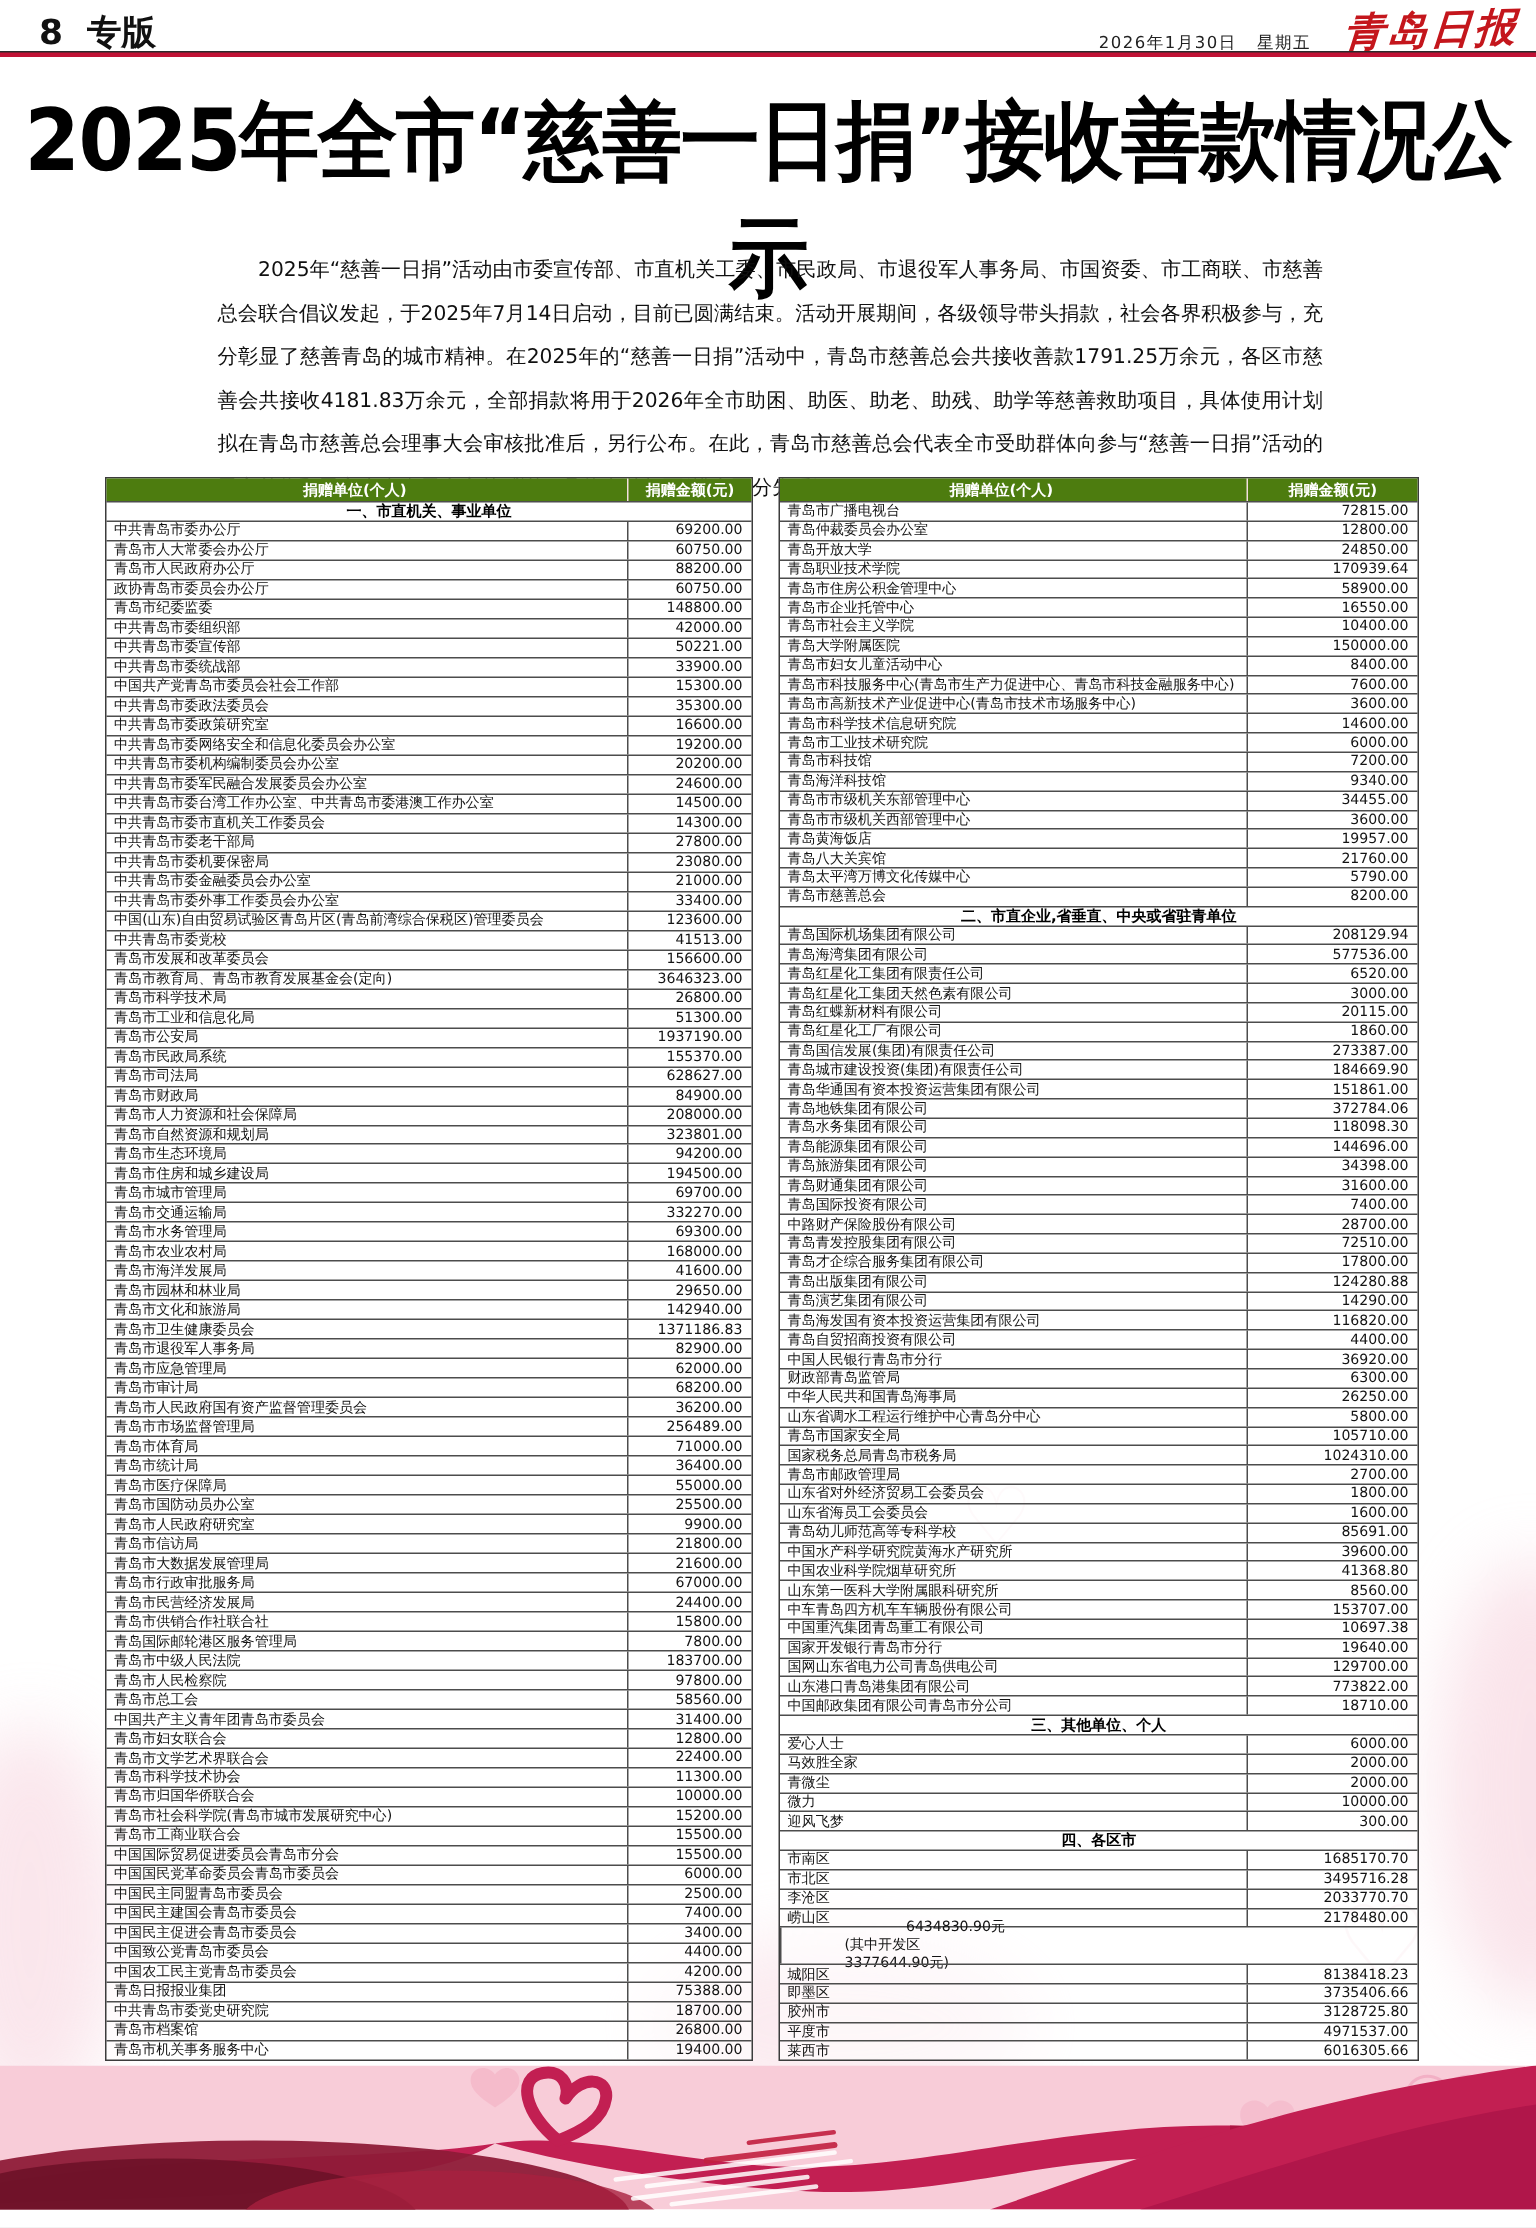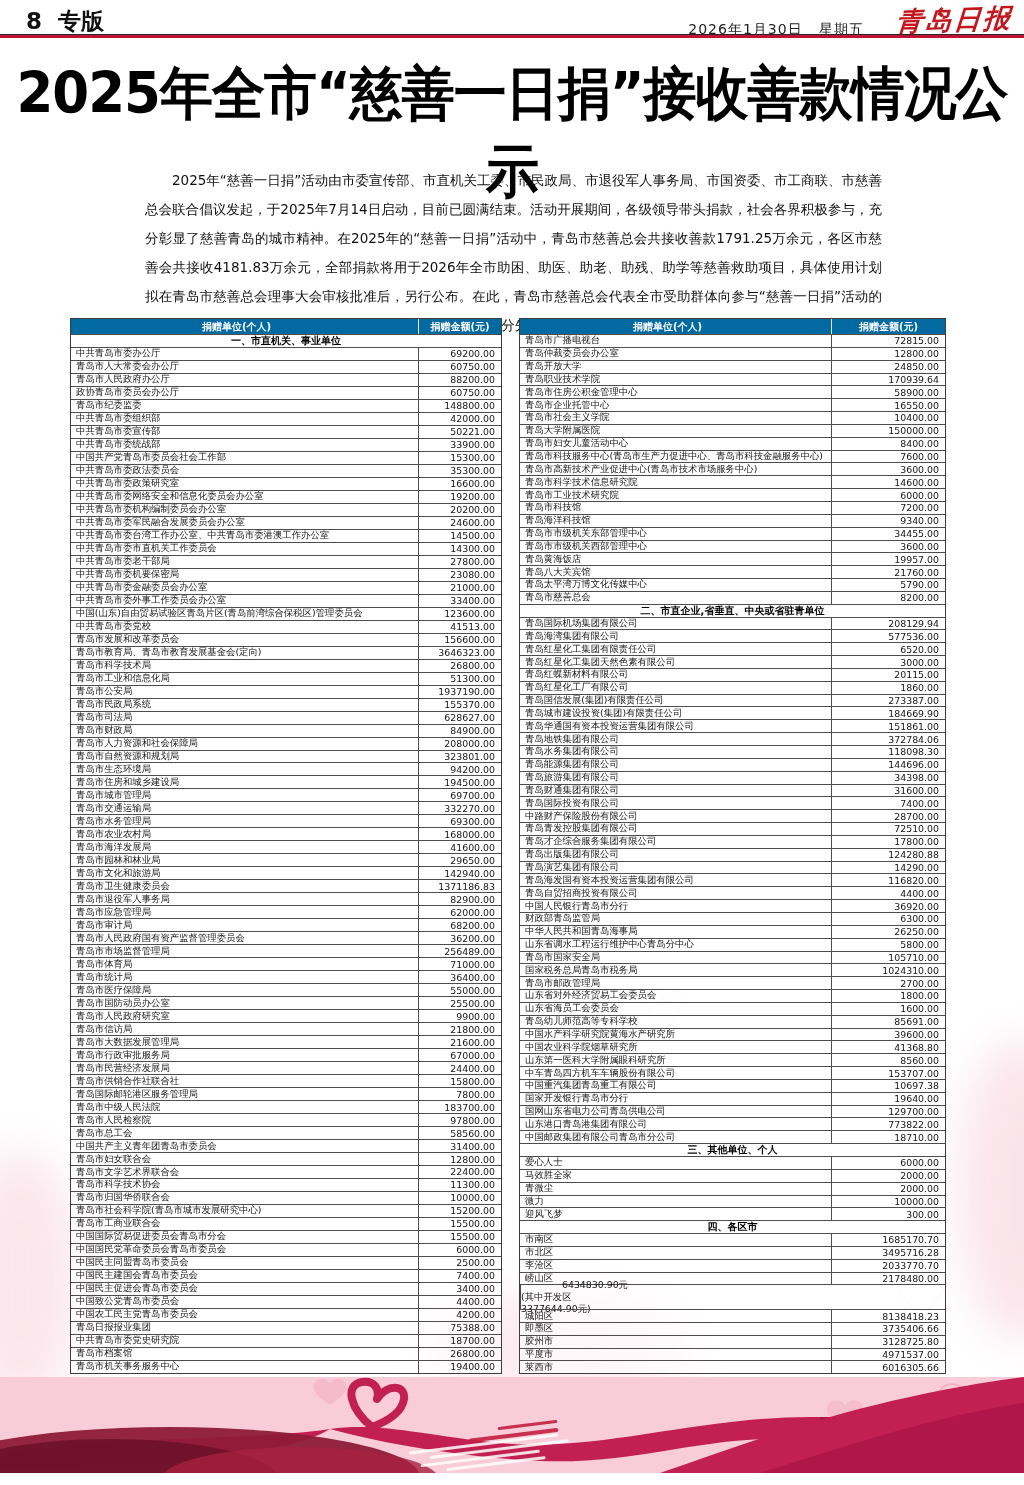--- a/index.html
+++ b/index.html
@@ -1,53 +1,53 @@
 <!DOCTYPE html>
 <html><head>
 <meta charset="utf-8">
 <style>
   html,body{margin:0;padding:0;background:#e9e9e9;}
   .page{position:relative;width:1024px;height:1485px;background:#ffffff;overflow:hidden;
         font-family:"DejaVu Sans",sans-serif;margin:0 auto;}
   
   .mast-left{position:absolute;top:6px;left:26px;display:flex;align-items:baseline;gap:16px;
              font-weight:900;font-size:23px;color:#111;}
-  .mast-date{position:absolute;top:21px;right:160px;font-size:14px;color:#222;letter-spacing:1px;}
+  .mast-date{position:absolute;top:21px;right:150px;font-size:11px;color:#222;letter-spacing:1px;}
   .mast-logo{position:absolute;top:2px;right:12px;font-size:27px;font-weight:900;color:#c4161c;
              font-style:italic;transform:skewX(-6deg) rotate(-2deg);letter-spacing:2px;}
   .rule{position:absolute;top:34px;left:0;width:1024px;height:3px;background:#c01235;border-top:1px solid #2a2a2a;}
   
   .big-title{position:absolute;top:62px;left:0;width:1024px;text-align:center;
              font-size:53px;font-weight:900;color:#000;transform:scaleY(1.08);letter-spacing:-1px;}
   
   .intro{position:absolute;top:166px;left:145px;width:737px;font-size:13.5px;line-height:29px;
          color:#101010;text-align:justify;text-indent:2em;font-weight:500;}
   
   .blob{position:absolute;border-radius:50%;filter:blur(22px);background:#f5c9d6;}
   .wm-heart{position:absolute;color:#f6ccd8;opacity:.55;font-family:"DejaVu Sans",sans-serif;}
   
   .tbl{position:absolute;top:318px;height:1054px;border:1.2px solid #3c3c3c;display:flex;
        flex-direction:column;background:rgba(255,255,255,0.6);}
   .tbl-left{left:70px;width:430px;}
   .tbl-right{left:519px;width:425px;}
-  .thead{display:flex;flex:none;height:15px;background:#0369a1;color:#fff;font-size:10px;
+  .thead{display:flex;flex:none;height:15px;background:#4d7c0f;color:#fff;font-size:10px;
          font-weight:bold;align-items:stretch;}
   .thead .c1{flex:1;display:flex;align-items:center;justify-content:center;}
   .thead .c2{display:flex;align-items:center;justify-content:center;border-left:1px solid #f2dede;margin-left:16px;}
   .tbl-left .c2{width:82px;}
   .tbl-right .c2{width:113px;}
   .trow{flex:1;min-height:0;display:flex;align-items:stretch;border-top:1px solid #4d4d4d;
         font-size:9.4px;color:#141414;}
   .trow .name{flex:1;display:flex;align-items:center;padding-left:5px;white-space:nowrap;overflow:hidden;}
   .trow .amt{display:flex;align-items:center;justify-content:flex-end;padding-right:6px;
              border-left:1px solid #4d4d4d;}
   .tbl-left .amt{width:76px;}
   .tbl-right .amt{width:107px;}
   .trow.tall{flex:2;}
-  .amt.two{flex-direction:column;justify-content:center;align-items:flex-end;line-height:1.3;}
+  .amt.two{flex-direction:column;justify-content:center;align-items:flex-end;line-height:1.3;padding-left:42px;}
   .sec{flex:1;min-height:0;display:flex;align-items:center;justify-content:center;
        border-top:1px solid #4d4d4d;font-weight:bold;font-size:10px;color:#000;}
   
   .band{position:absolute;top:1377px;left:0;width:1024px;height:96px;}
 </style>
 </head>
 <body>
 
 <div class="page">
 

